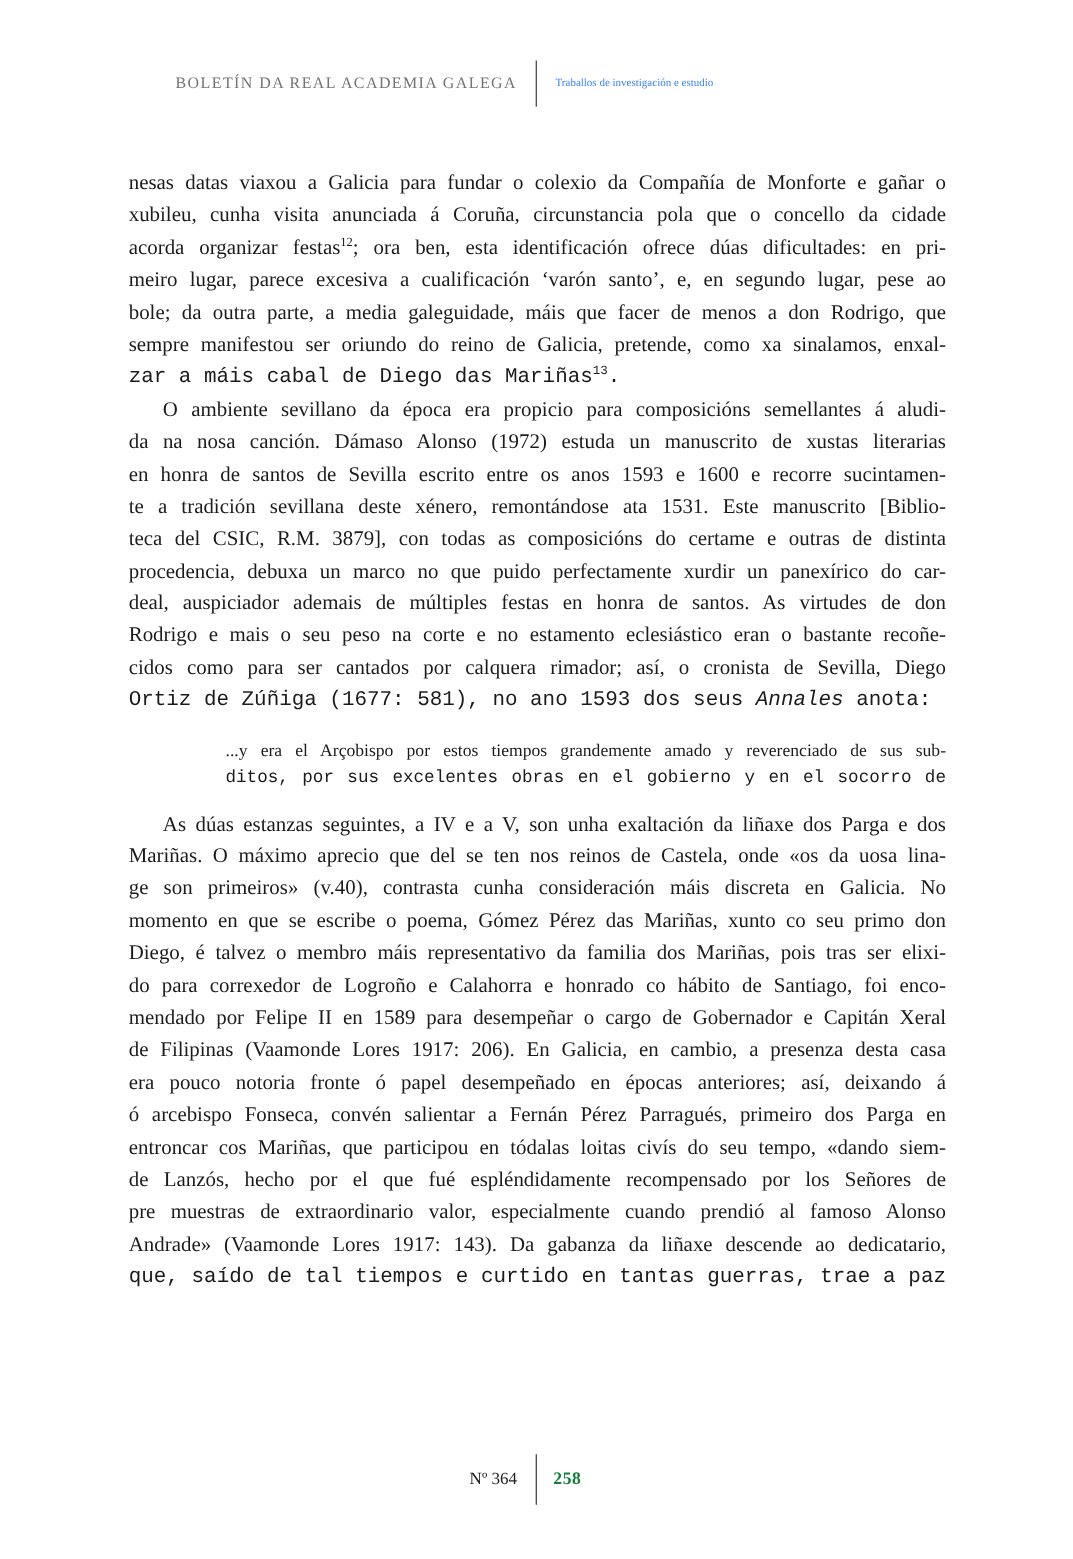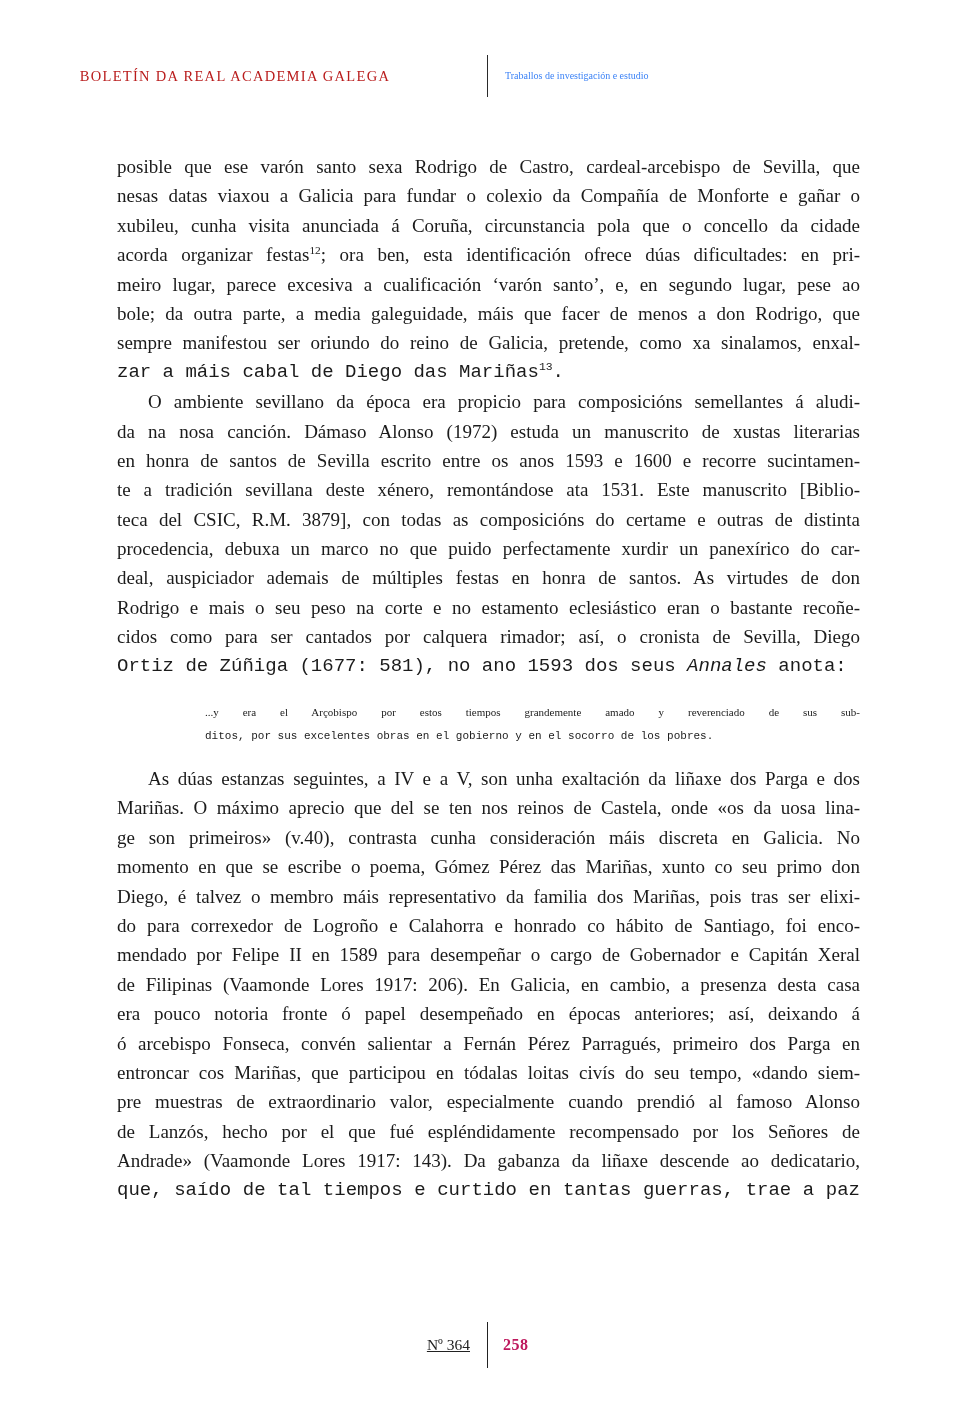--- a/index.html
+++ b/index.html
@@ -10,22 +10,22 @@
     margin: 0 auto;
     background: #ffffff;
     font-family: "Liberation Serif", serif;
     color: #1b1b1b;
     overflow: hidden;
   }
   
   .header { position: absolute; top: 55px; left: 0; width: 100%; height: 42px; }
   .header .left {
     position: absolute; left: 0; top: 0; width: 470px; height: 42px;
-    text-align: center; font-size: 14.5px; letter-spacing: 1.3px;
-    line-height: 42px; color: #b91c1c; white-space: nowrap;
+    text-align: right; font-size: 14.5px; letter-spacing: 1.3px;
+    line-height: 42px; color: #737373; white-space: nowrap;
   }
   .header .divider {
     position: absolute; left: 487px; top: 0; width: 1px; height: 42px;
     background: #2a2a2a;
   }
   .header .right {
     position: absolute; left: 505px; top: 0; height: 42px;
     line-height: 42px; font-size: 10px; color: #3b82f6; white-space: nowrap;
   }
   
@@ -38,56 +38,55 @@
     text-align: justify;
     text-align-last: justify;
     height: 29.4px;
     overflow: hidden;
   }
   .line.last { text-align-last: left; font-family: Liberation Mono, monospace; }
   .para.indent .line:first-child { text-indent: 31px; }
   .para.quote {
     margin: 19px 0 16px 88px;
     width: 655px;
-    font-size: 11px;
+    font-size: 16px;
     line-height: 24px;
   }
   .para.quote .line { height: 24px; }
   sup { font-size: 0.6em; vertical-align: super; line-height: 0; }
   em { font-style: italic; }
   
   .footer { position: absolute; top: 1322px; left: 0; width: 100%; height: 46px; }
   .footer .issue {
     position: absolute; right: 505px; top: 0; height: 46px;
-    line-height: 46px; font-size: 15.5px; color: #222; white-space: nowrap; text-decoration: underline;
+    line-height: 46px; font-size: 15.5px; color: #222; white-space: nowrap;
   }
   .footer .divider {
     position: absolute; left: 487px; top: 0; width: 1px; height: 46px;
     background: #222;
   }
   .footer .page-num {
     position: absolute; left: 503px; top: 0; height: 46px;
     line-height: 46px; font-size: 16px; font-weight: bold;
-    letter-spacing: 0.5px; color: #be185d;
+    letter-spacing: 0.5px; color: #15803d;
   }
 </style>
 </head>
 <body>
 
 <div class="page">
 
   <div class="header">
     <div class="left">BOLETÍN DA REAL ACADEMIA GALEGA</div>
     <div class="divider"></div>
     <div class="right">Traballos de investigación e estudio</div>
   </div>
 
   <main class="bodytext" id="body-text">
       <div class="para">
-        <div class="line">posible que ese varón santo sexa Rodrigo de Castro, cardeal-arcebispo de Sevilla, que</div>
         <div class="line">nesas datas viaxou a Galicia para fundar o colexio da Compañía de Monforte e gañar o</div>
         <div class="line">xubileu, cunha visita anunciada á Coruña, circunstancia pola que o concello da cidade</div>
         <div class="line">acorda organizar festas<sup>12</sup>; ora ben, esta identificación ofrece dúas dificultades: en pri-</div>
         <div class="line">meiro lugar, parece excesiva a cualificación ‘varón santo’, e, en segundo lugar, pese ao</div>
         <div class="line">bole; da outra parte, a media galeguidade, máis que facer de menos a don Rodrigo, que</div>
         <div class="line">sempre manifestou ser oriundo do reino de Galicia, pretende, como xa sinalamos, enxal-</div>
         <div class="line last">zar a máis cabal de Diego das Mariñas<sup>13</sup>.</div>
       </div>
       <div class="para indent">
         <div class="line">O ambiente sevillano da época era propicio para composicións semellantes á aludi-</div>
@@ -110,22 +109,22 @@
         <div class="line">Mariñas. O máximo aprecio que del se ten nos reinos de Castela, onde «os da uosa lina-</div>
         <div class="line">ge son primeiros» (v.40), contrasta cunha consideración máis discreta en Galicia. No</div>
         <div class="line">momento en que se escribe o poema, Gómez Pérez das Mariñas, xunto co seu primo don</div>
         <div class="line">Diego, é talvez o membro máis representativo da familia dos Mariñas, pois tras ser elixi-</div>
         <div class="line">do para correxedor de Logroño e Calahorra e honrado co hábito de Santiago, foi enco-</div>
         <div class="line">mendado por Felipe II en 1589 para desempeñar o cargo de Gobernador e Capitán Xeral</div>
         <div class="line">de Filipinas (Vaamonde Lores 1917: 206). En Galicia, en cambio, a presenza desta casa</div>
         <div class="line">era pouco notoria fronte ó papel desempeñado en épocas anteriores; así, deixando á</div>
         <div class="line">ó arcebispo Fonseca, convén salientar a Fernán Pérez Parragués, primeiro dos Parga en</div>
         <div class="line">entroncar cos Mariñas, que participou en tódalas loitas civís do seu tempo, «dando siem-</div>
+        <div class="line">de Lanzós, hecho por el que fué espléndidamente recompensado por los Señores de</div>
         <div class="line">pre muestras de extraordinario valor, especialmente cuando prendió al famoso Alonso</div>
-        <div class="line">de Lanzós, hecho por el que fué espléndidamente recompensado por los Señores de</div>
         <div class="line">Andrade» (Vaamonde Lores 1917: 143). Da gabanza da liñaxe descende ao dedicatario,</div>
         <div class="line last">que, saído de tal tiempos e curtido en tantas guerras, trae a paz á súa terra.</div>
       </div>
     </main>
 
   <div class="footer">
     <div class="issue">Nº 364</div>
     <div class="divider"></div>
     <div class="page-num">258</div>
   </div>

